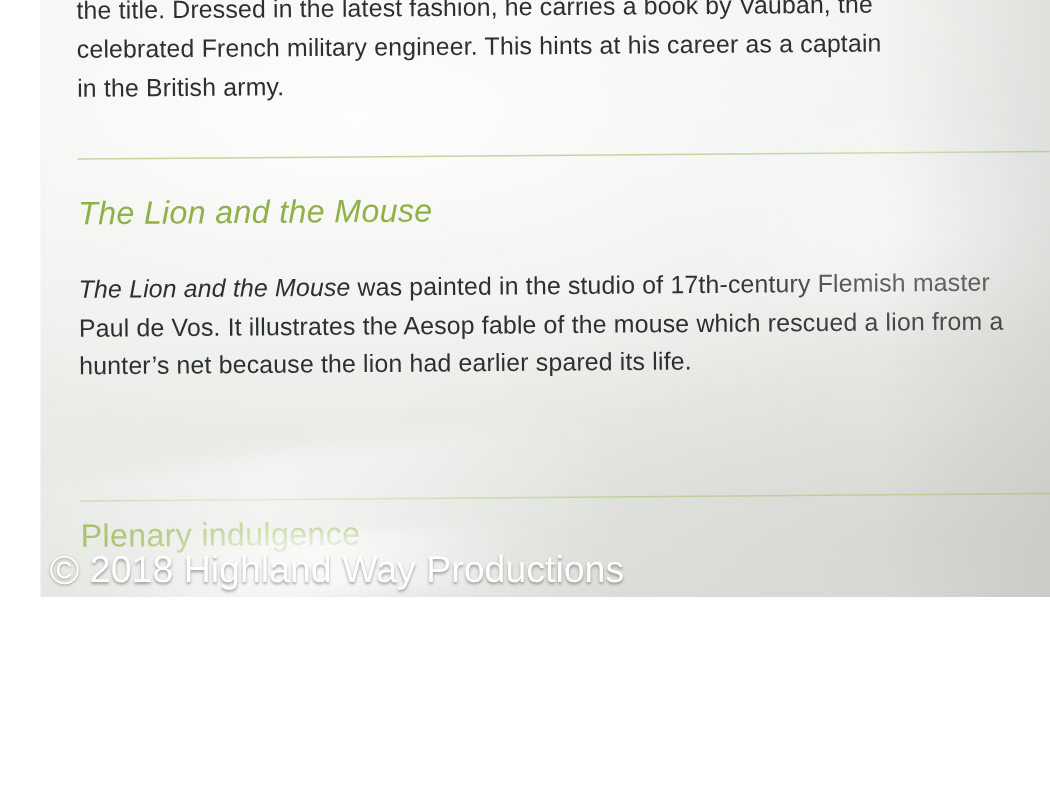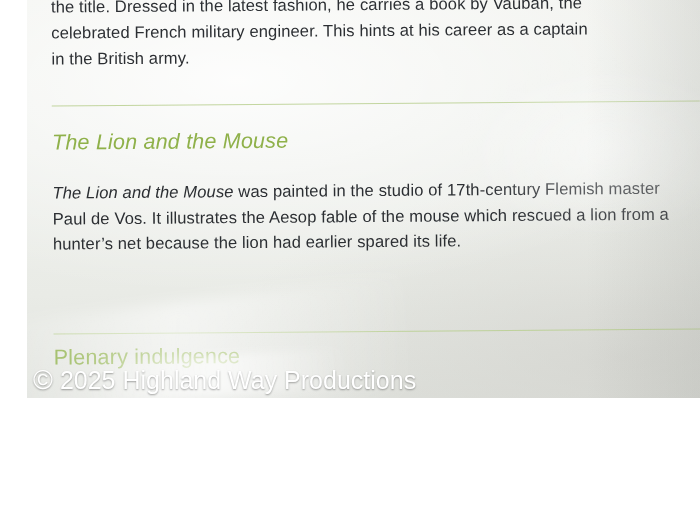--- a/index.html
+++ b/index.html
@@ -190,16 +190,16 @@
   </div>
 
   <div class="glare" id="glare-3"></div>
   <div class="glare" id="glare-1"></div>
   <div class="glare" id="glare-2"></div>
   <div class="glare" id="shadow-right"></div>
   <div class="glare" id="shadow-bottom"></div>
 
   <div id="watermark">
     <span class="copy-glyph">©</span>
-    <span>2025 Highland Way Productions</span>
+    <span>2018 Highland Way Productions</span>
   </div>
 
 </div>
 
 </body></html>

